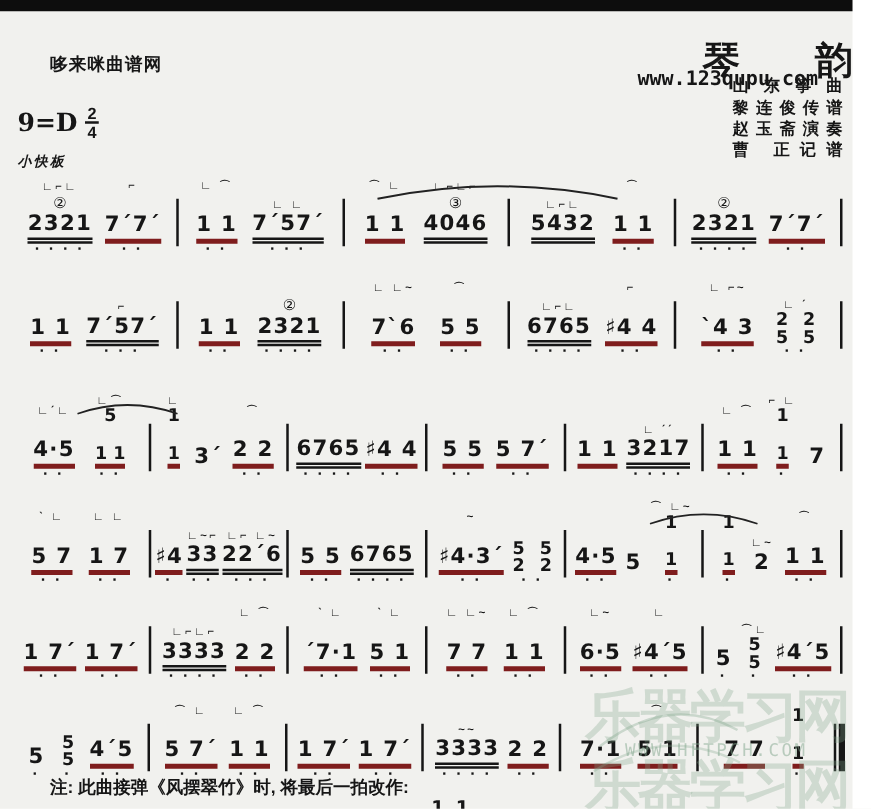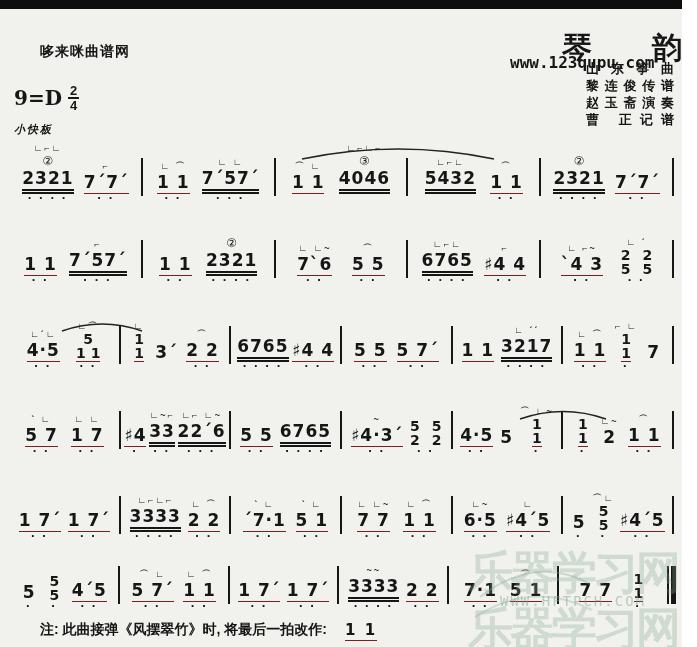--- a/index.html
+++ b/index.html
@@ -16,21 +16,21 @@
   .frac{display:inline-flex;flex-direction:column;align-items:center;font-size:13px;font-weight:bold;line-height:13px;}
   .frac .top{border-bottom:2px solid #161616;padding:0 2px;}
   .tempo{position:absolute;left:14px;top:122px;font-size:11px;font-weight:bold;letter-spacing:2px;font-style:italic;}
 
   .score-row{position:absolute;left:12px;right:6px;display:flex;align-items:flex-end;}
   .measure{flex:1;display:flex;justify-content:space-evenly;align-items:flex-end;}
   .group{display:flex;flex-direction:column;align-items:center;justify-content:flex-end;min-height:58px;}
   .g-top{height:12px;font-size:9px;line-height:12px;font-weight:bold;letter-spacing:2px;white-space:pre;}
   .g-cir{height:14px;font-size:12px;line-height:14px;}
   .g-text{font-size:17px;font-weight:bold;letter-spacing:1px;line-height:20px;white-space:pre;font-family:"DejaVu Sans",sans-serif;}
-  .u1{border-bottom:1px solid #7f1d1d;padding-bottom:1px;}
+  .u1{border-bottom:4px solid #7f1d1d;padding-bottom:1px;margin-top:16px;}
   .u2{border-bottom:5px double #161616;padding-bottom:1px;}
   .stack{display:flex;gap:12px;}
   .stack .col{display:flex;flex-direction:column;align-items:center;font-size:14px;font-weight:bold;line-height:14px;font-family:"DejaVu Sans",sans-serif;white-space:pre;}
   .g-dots{height:10px;font-size:13px;line-height:7px;font-weight:bold;letter-spacing:7px;text-indent:5px;}
   .barline{width:2px;height:38px;background:#161616;margin:0 2px 8px 2px;align-self:flex-end;}
   .final-bar{display:flex;gap:2px;align-self:flex-end;margin:0 0 8px 2px;}
   .final-bar .thin{width:2px;height:38px;background:#161616;}
   .final-bar .thick{width:5px;height:38px;background:#161616;}
 
   .slur-arc{position:absolute;pointer-events:none;}

